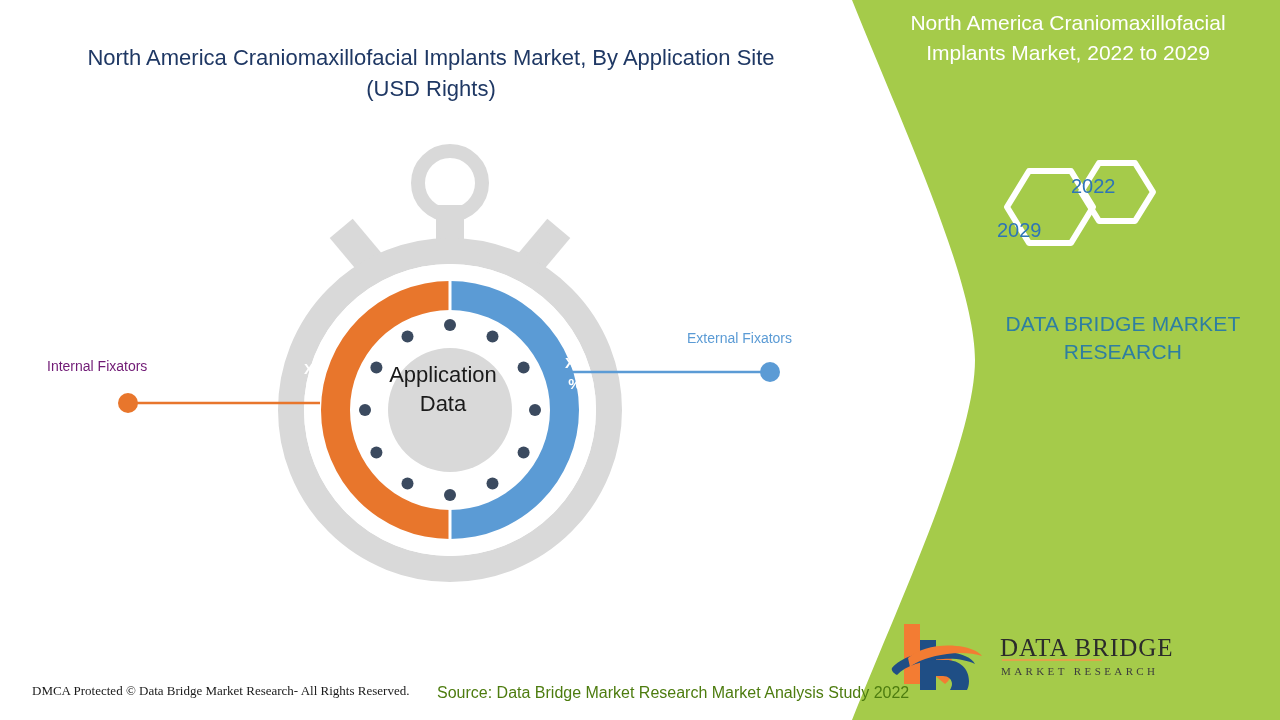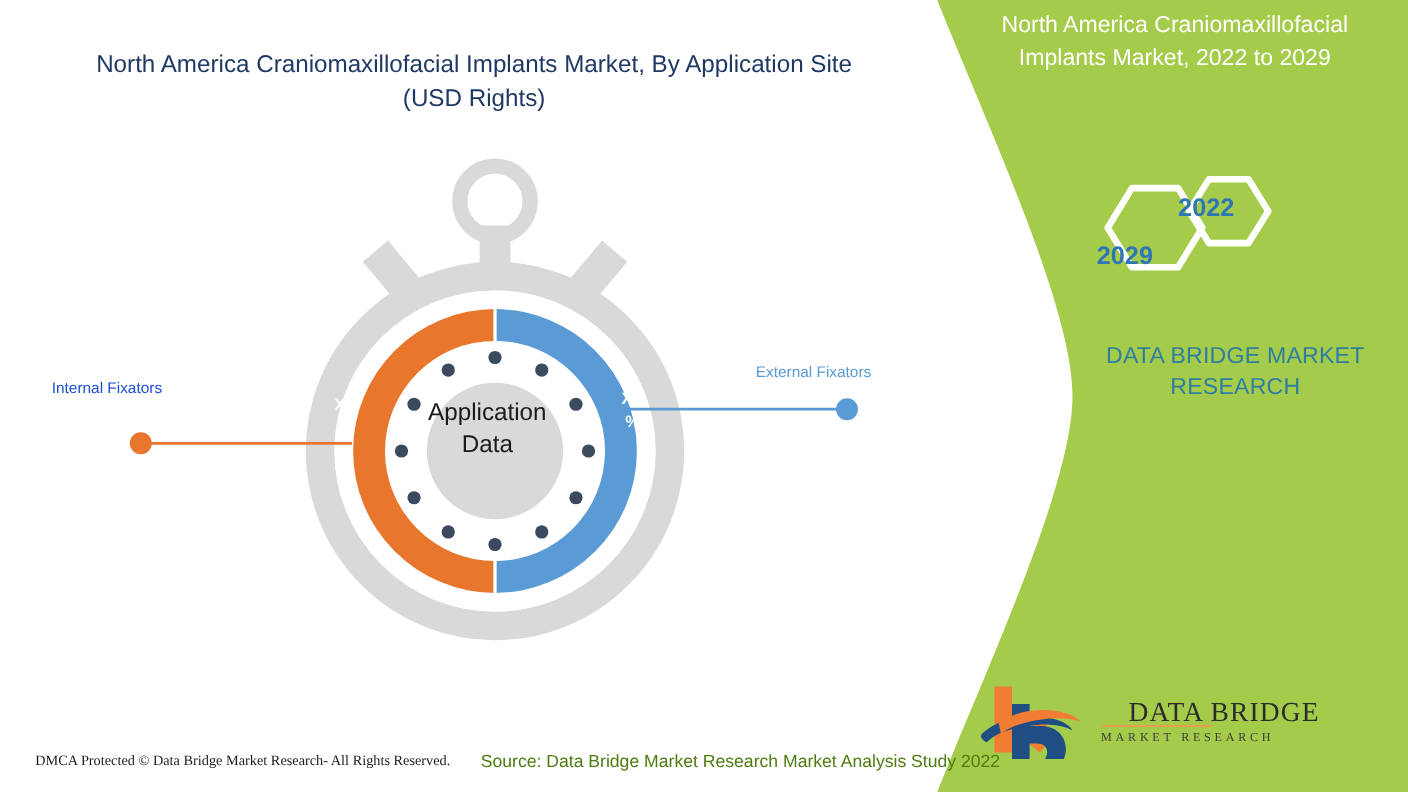--- a/index.html
+++ b/index.html
@@ -15,36 +15,36 @@
   
   .green-panel{position:absolute;top:0;left:0;width:1280px;height:720px;pointer-events:none;}
 
   .panel-title{
     position:absolute;left:868px;top:8px;width:400px;
     text-align:center;color:#ffffff;
     font-size:21px;line-height:30px;font-weight:400;
   }
   .hex-wrap{position:absolute;left:985px;top:145px;width:190px;height:130px;}
   .hex-year{
-    position:absolute;color:#2E75B6;font-size:23px;font-weight:700;
+    position:absolute;color:#2E75B6;font-size:20px;font-weight:400;
   }
   .hex-year.y2022{left:86px;top:30px;}
   .hex-year.y2029{left:12px;top:74px;}
 
   .brand-text{
     position:absolute;left:968px;top:310px;width:310px;
     text-align:center;color:#2E7EA1;
     font-size:21px;line-height:28px;font-weight:400;letter-spacing:.2px;
   }
 
   .logo{position:absolute;left:890px;top:618px;width:215px;height:72px;}
   .logo-name{
     position:absolute;left:1000px;top:634px;
     color:#2b2b2b;font-family:"Liberation Serif", serif;
-    font-size:25px;letter-spacing:1px;font-weight:400;margin-left:26px;
+    font-size:25px;letter-spacing:1px;font-weight:400;
   }
   .logo-sub{
     position:absolute;left:1001px;top:665px;
     color:#3d3d3d;font-family:"Liberation Serif", serif;
     font-size:11px;letter-spacing:3.4px;font-weight:400;
   }
 
   
   .chart-title{
     position:absolute;left:36px;top:42px;width:790px;
@@ -61,21 +61,21 @@
   }
 
   .pct{
     position:absolute;width:46px;text-align:center;color:#ffffff;
     font-size:15px;line-height:21px;font-weight:bold;
   }
   .pct.left{left:291px;top:358px;}
   .pct.right{left:552px;top:352px;}
 
   .legend-label{position:absolute;font-size:14px;font-weight:normal;white-space:nowrap;}
-  .legend-label.internal{left:47px;top:344px;color:#1d4ed8;}
+  .legend-label.internal{left:47px;top:358px;color:#701a75;}
   .legend-label.external{left:687px;top:330px;color:#5B9BD5;}
 
   .footer-left{
     position:absolute;left:32px;top:683px;
     color:#1a1a1a;font-family:"Liberation Serif", serif;font-size:13px;
   }
   .footer-right{
     position:absolute;left:437px;top:684px;
     color:#4d7c0f;font-family:Liberation Sans, sans-serif;font-size:16px;
   }

